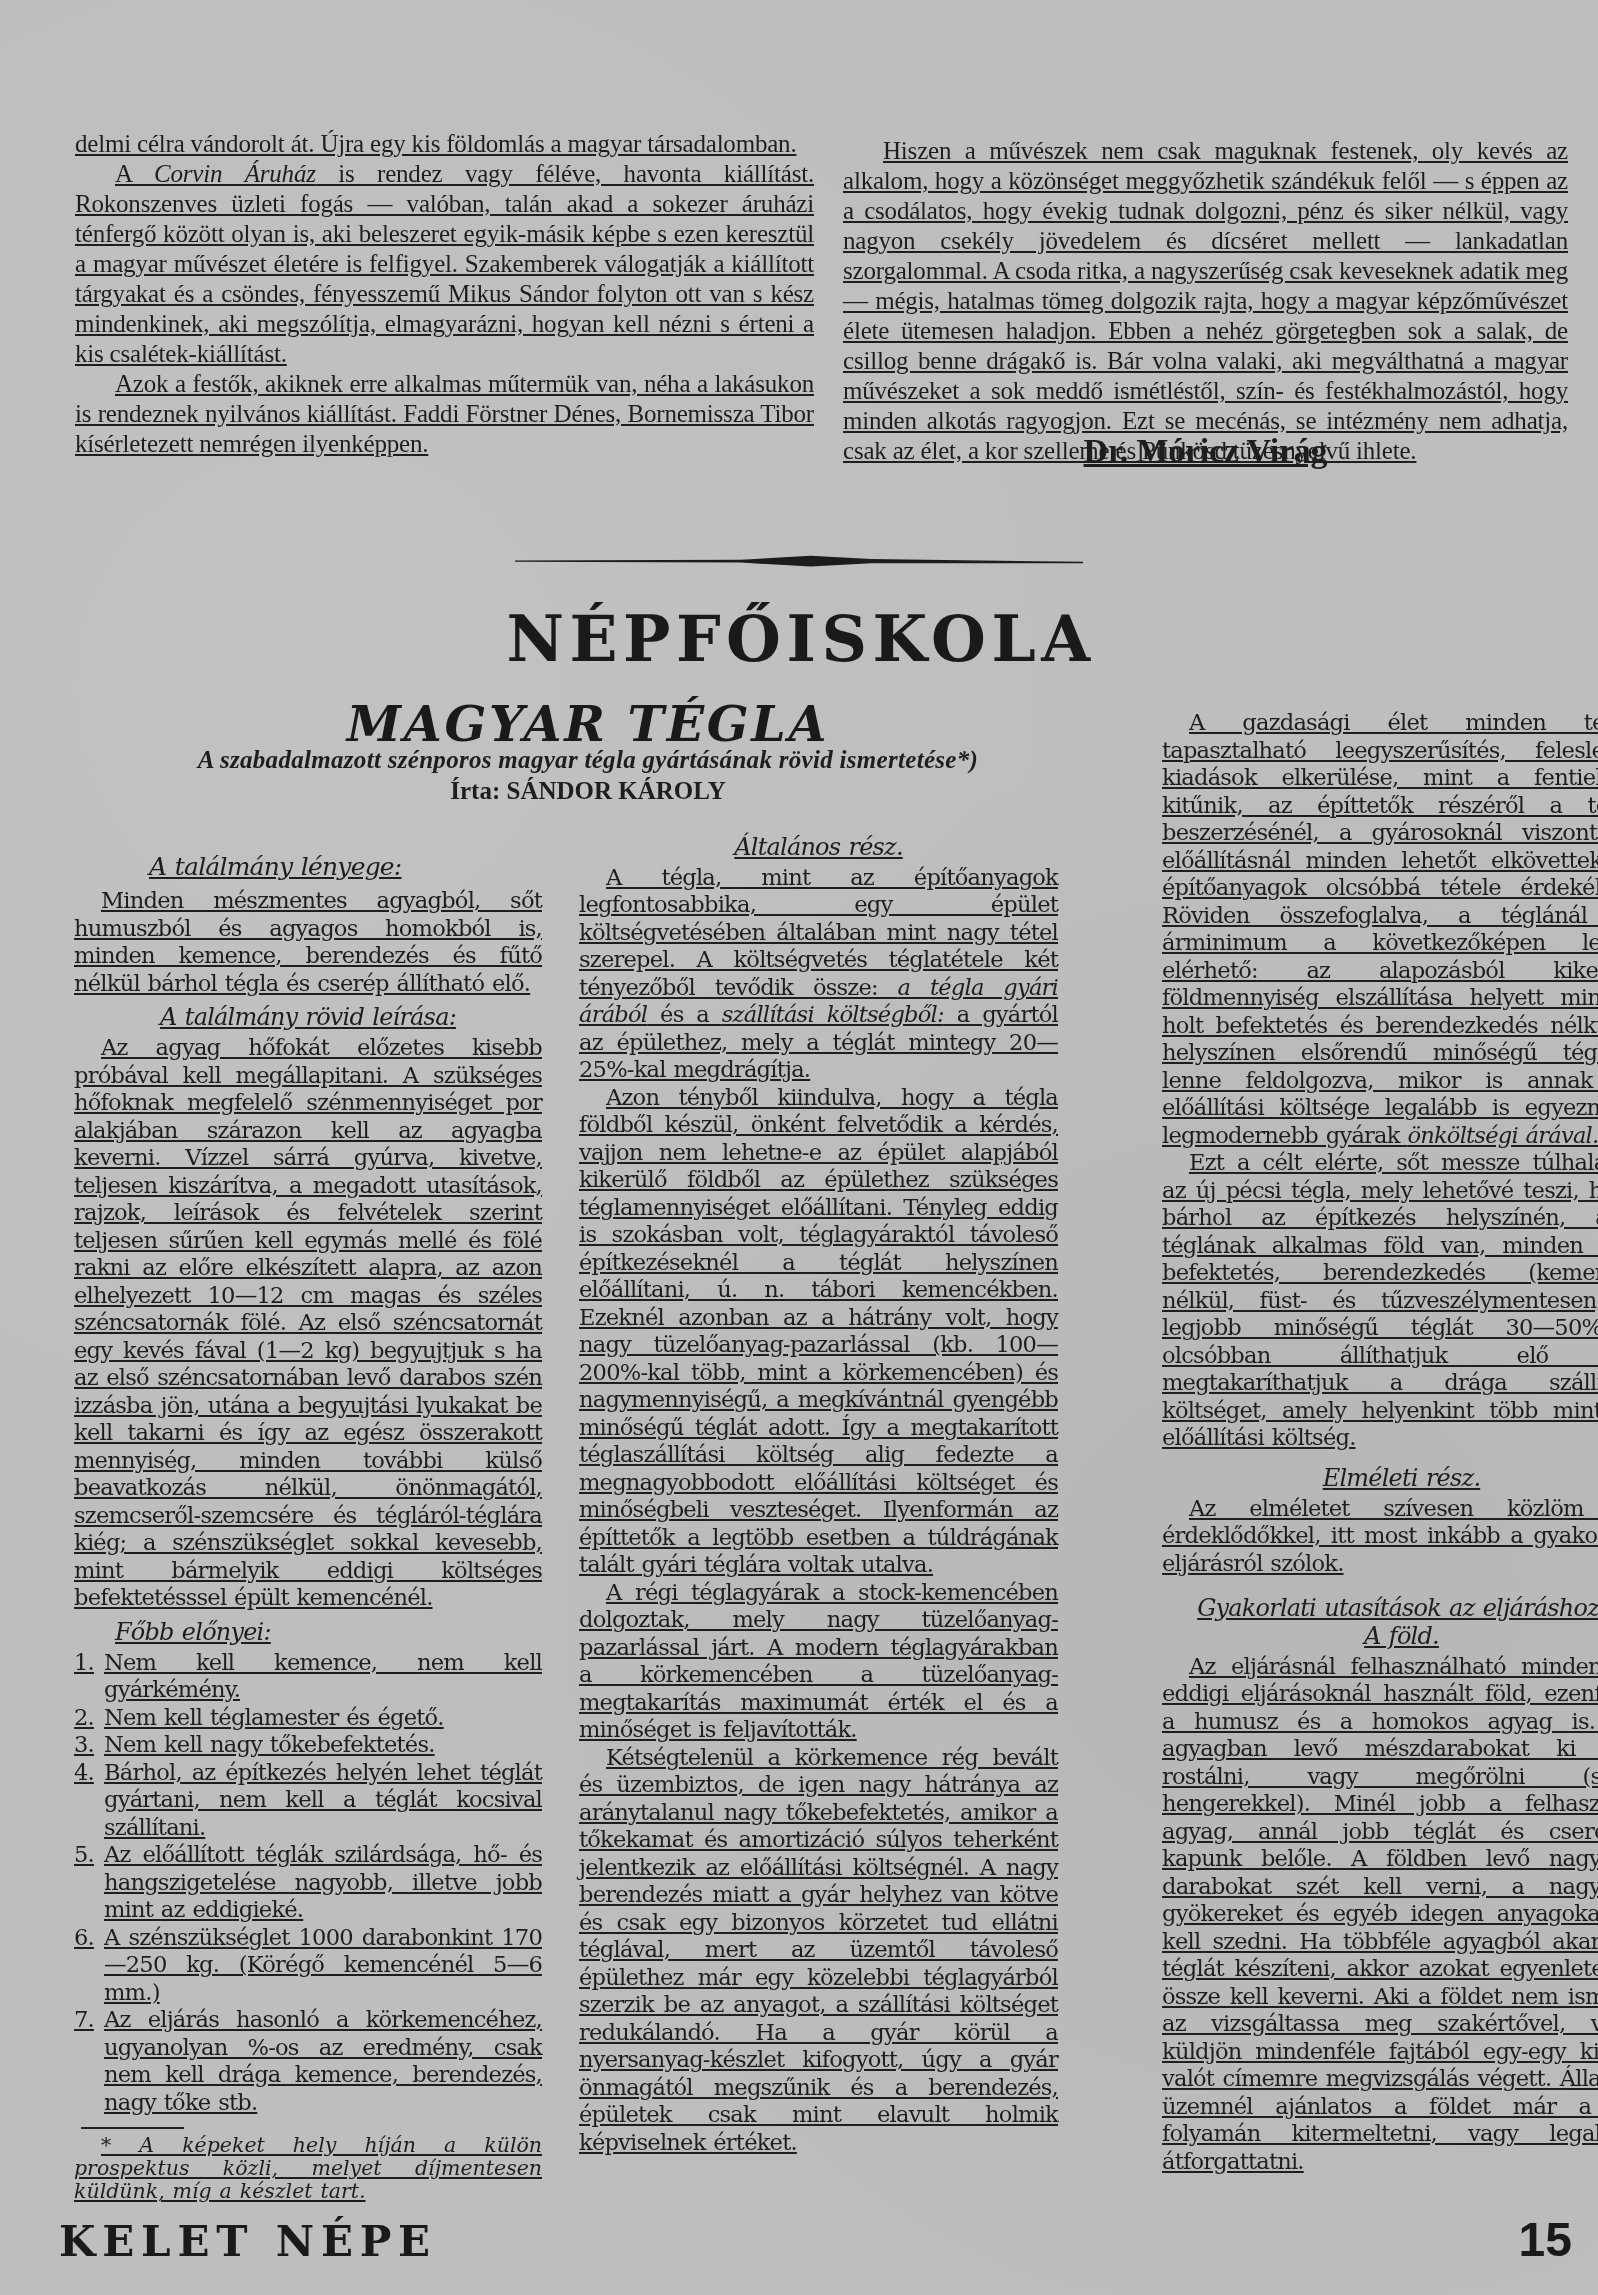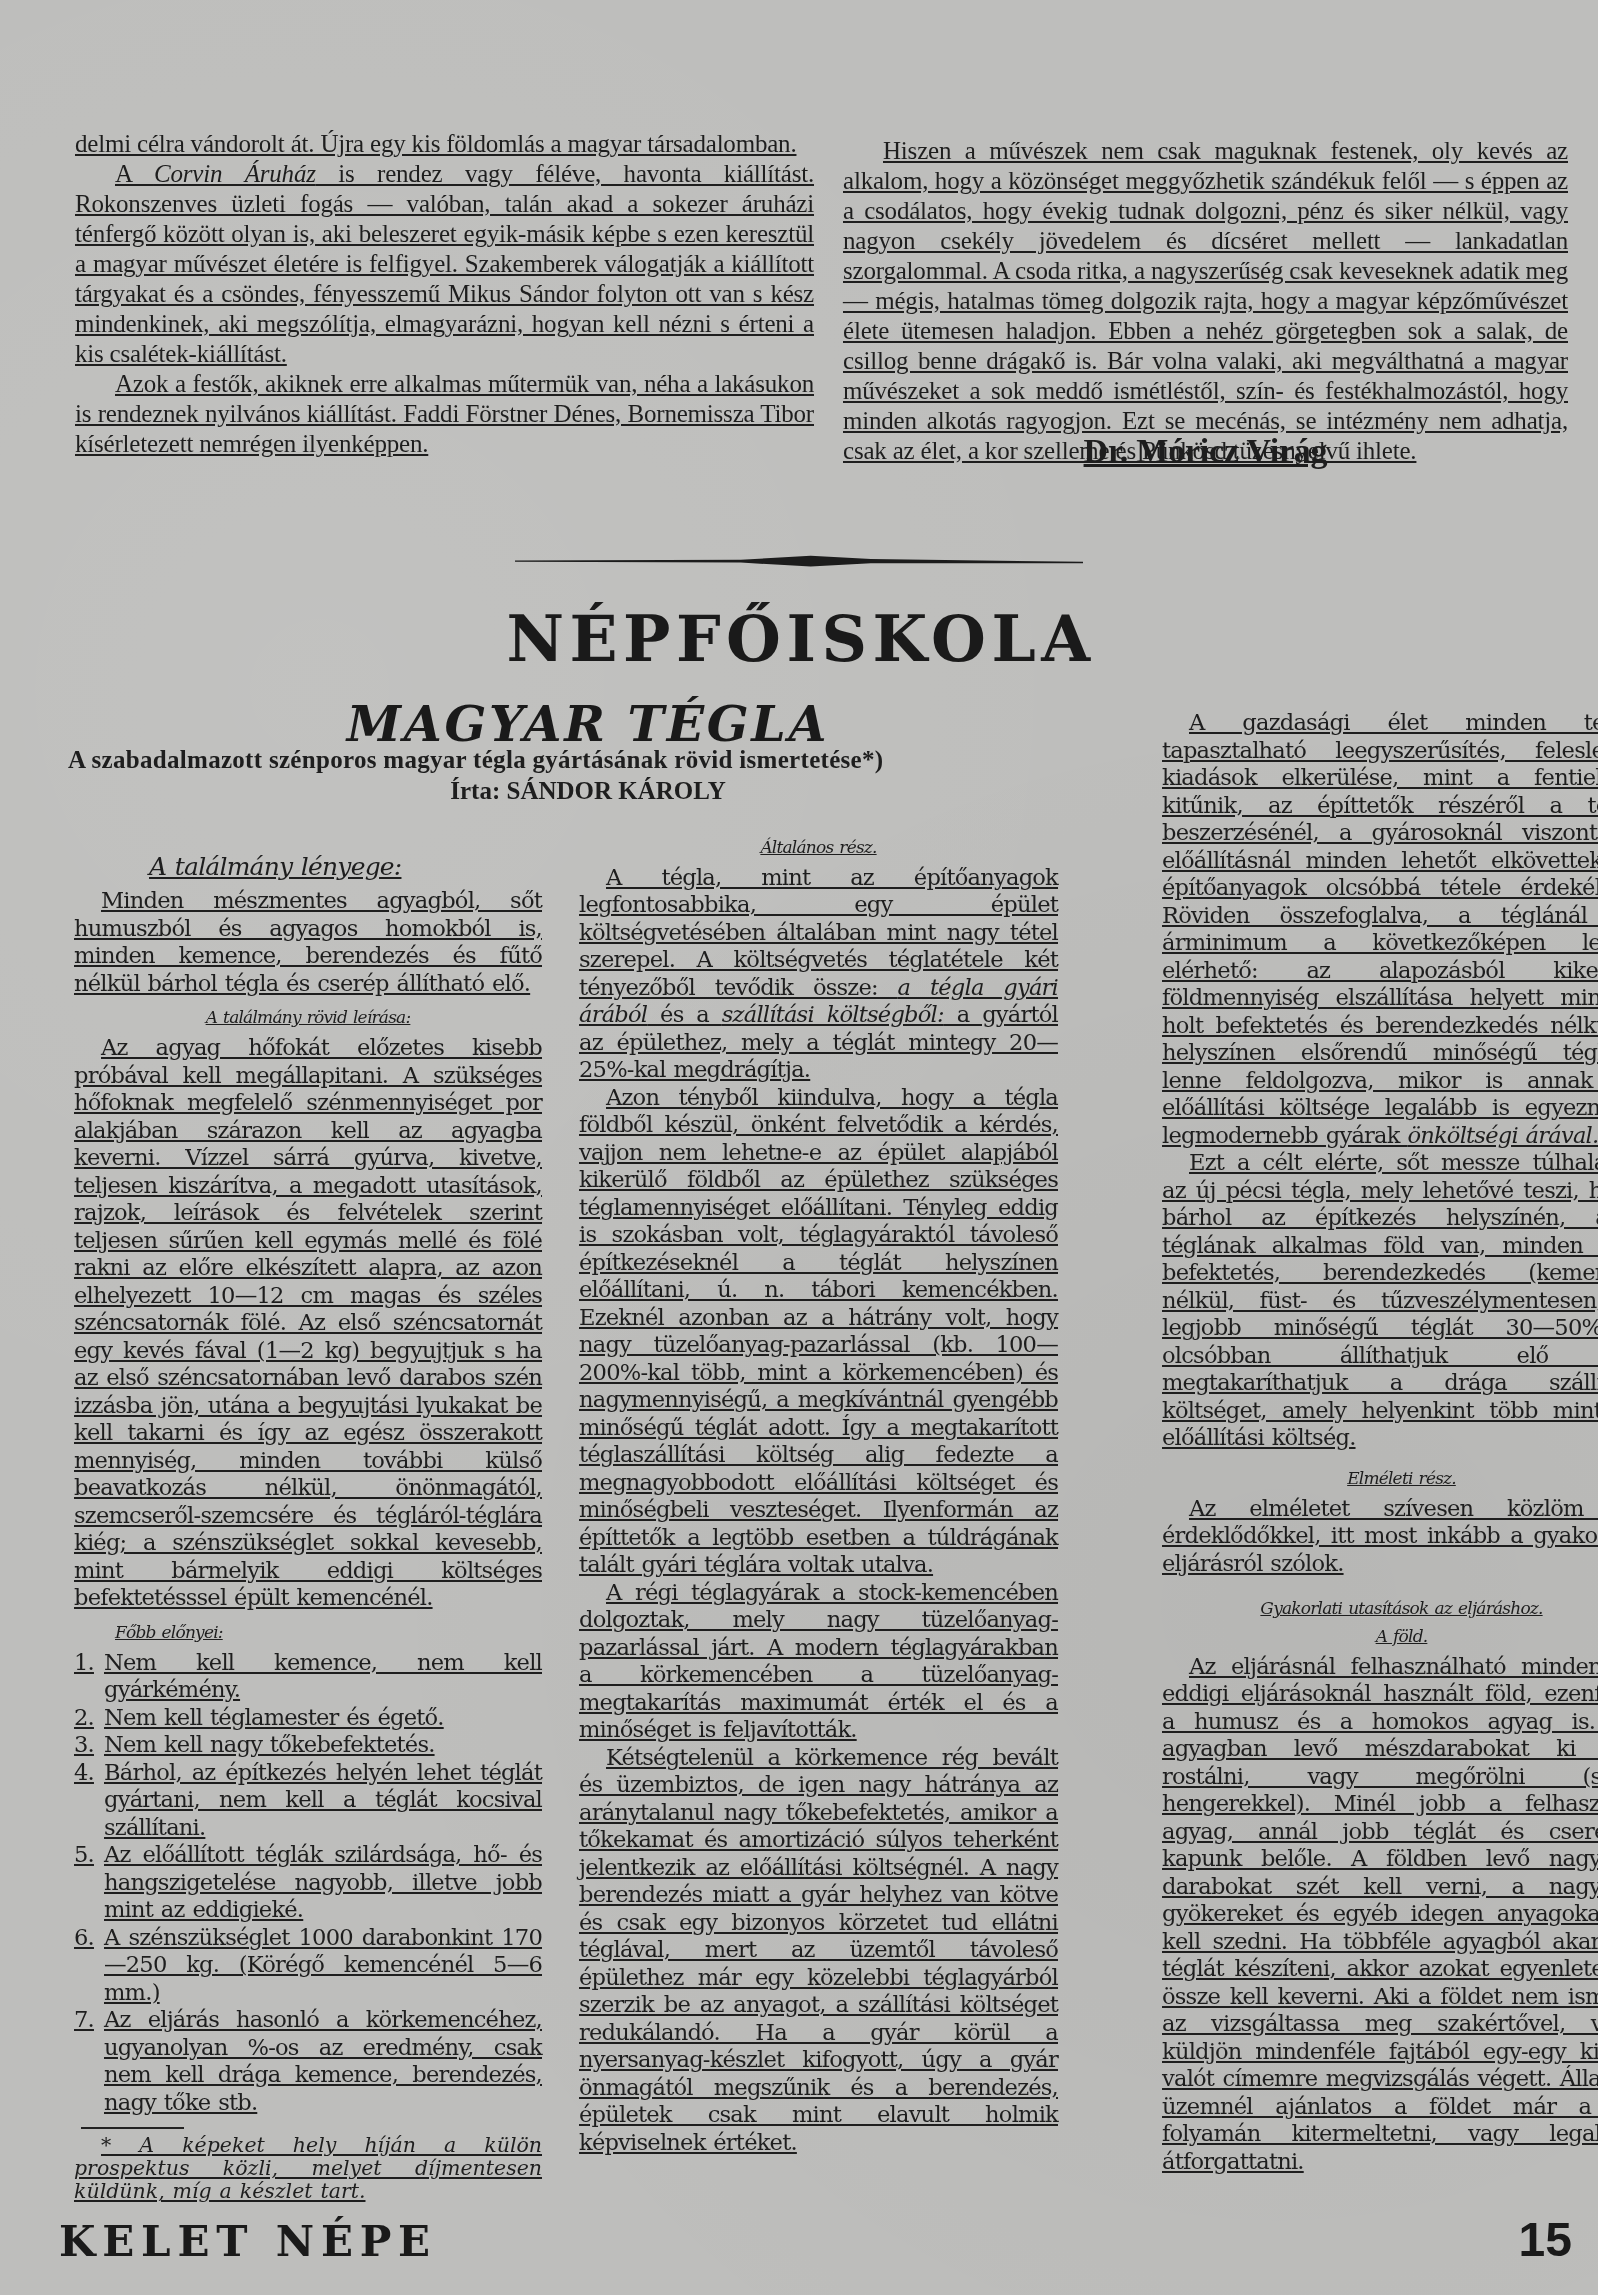--- a/index.html
+++ b/index.html
@@ -28,42 +28,42 @@
   .top-text { font-size: 25px; line-height: 30px; }
   .top-text p { text-indent: 0; }
   .top-text p.ind { text-indent: 40px; }
   .body-text {
     font-size: 22.6px; line-height: 27.5px;
     font-family: "DejaVu Serif", serif;
     letter-spacing: -0.8px;
     word-spacing: 1.4px;
   }
   .body-text p.ind { text-indent: 27px; }
-  .head-italic { font-style: italic; text-align: center; margin: 6.8px 0 2.7px 0; font-size: 17px; }
+  .head-italic { font-style: italic; text-align: center; margin: 6.8px 0 2.7px 0; font-size: 24px; }
   .head-italic-cond { font-style: italic; font-size: 25px; margin: 4.1px 0 6.8px 0; text-align: left; padding-left: 75px;}
   em { font-style: italic; }
   .signature { text-align: center; font-weight: bold; font-size: 34px; margin-top: -30px; }
   .divider {
     position: absolute; left: 515px; top: 555px; width: 568px; height: 12.3px;
   }
   .section-title {
     position: absolute; left: 397px; top: 602px; width: 808px;
     text-align: center;
     font-family: "DejaVu Serif", serif; font-weight: bold;
     font-size: 63px; letter-spacing: 5.5px; color: #1a1a1a;
   }
   .article-title {
     position: absolute; left: 68px; top: 695px; width: 1040px; text-align: center;
     font-family: "DejaVu Serif", serif; font-weight: bold; font-style: italic;
     font-size: 49px; letter-spacing: 2.7px; color: #1a1a1a;
   }
   .article-subtitle {
-    position: absolute; left: 68px; top: 746px; width: 1040px; text-align: left;
+    position: absolute; left: 68px; top: 746px; width: 1040px; text-align: center;
     font-family: "Liberation Serif", serif; font-weight: bold;
-    font-size: 25px; letter-spacing: 0.3px;
+    font-size: 25px; letter-spacing: 0.3px; font-style: italic;
   }
   .article-byline {
     position: absolute; left: 68px; top: 777px; width: 1040px; text-align: center;
     font-family: "Liberation Serif", serif; font-weight: bold;
     font-size: 25px;
   }
   ol.adv { list-style: none; margin: 0; padding: 0; }
   ol.adv li { display: flex; }
   ol.adv li .num { width: 30px; flex: none; }
   ol.adv li .txt { flex: 1; text-align: justify; }

